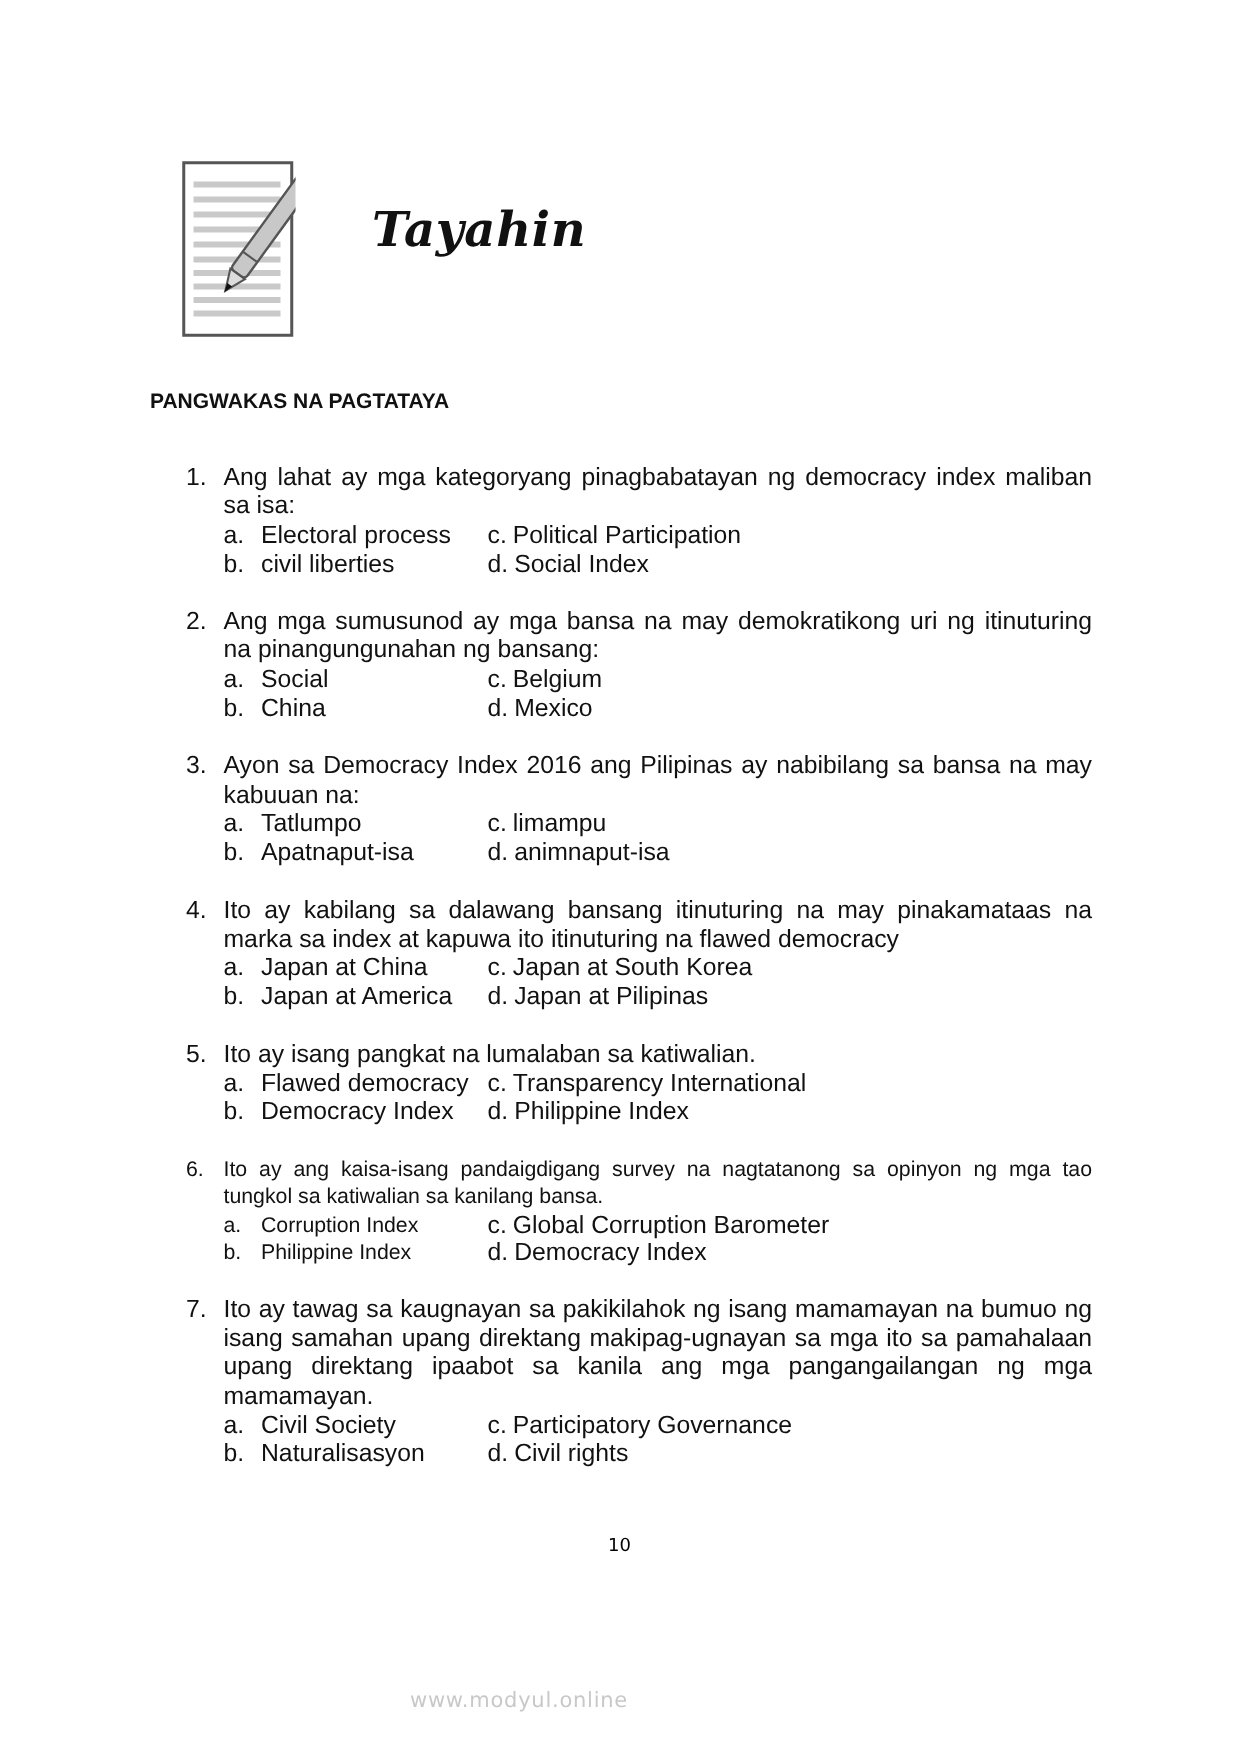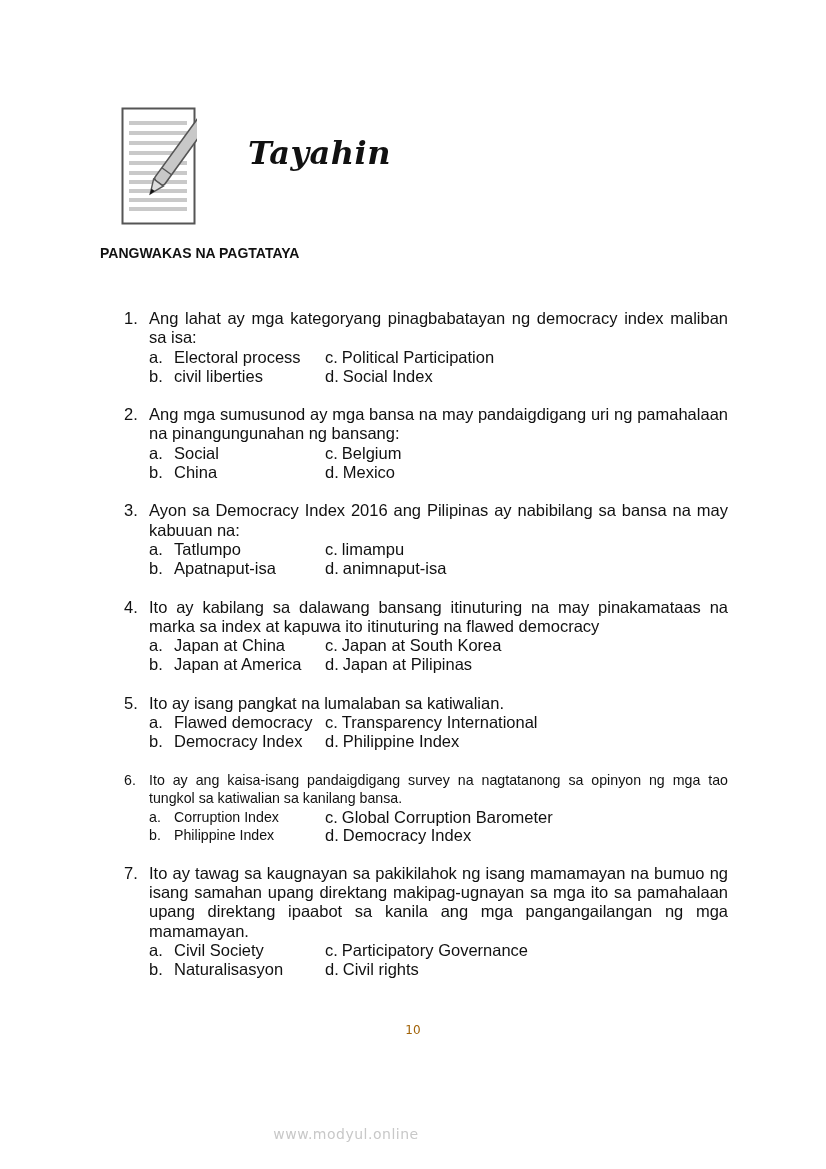--- a/index.html
+++ b/index.html
@@ -7,39 +7,39 @@
       width: 826px; height: 1169px; position: relative; overflow: hidden;
       font-family: "Liberation Sans", sans-serif; color: #111;
     }
     .header-icon { position: absolute; left: 121px; top: 107px; width: 76px; height: 118px; }
     .title {
       position: absolute; left: 248px; top: 134px;
       font-family: "DejaVu Serif", serif; font-style: italic; font-weight: bold;
       font-size: 32px; letter-spacing: 0.5px; color: #111;
     }
     .section-head {
-      position: absolute; left: 100px; top: 244px;
+      position: absolute; left: 100px; top: 258px;
       font-size: 14px; font-weight: bold; line-height: 19px;
     }
     .questions { position: absolute; left: 124px; top: 309px; width: 604px; }
     .q { margin-bottom: 19px; font-size: 16.5px; line-height: 19.3px; }
     .q.small { font-size: 14.2px; line-height: 18.5px; }
     .q-row { display: flex; }
     .q-num { width: 25px; flex: none; }
     .q-text { flex: 1; text-align: justify; text-align-last: left; }
     .opts { margin-left: 25px; display: grid; grid-template-columns: 176px 1fr; }
     .opt { display: flex; }
     .opt-letter { width: 25px; flex: none; }
     .opt-c { display: flex; }
     .opt-c .opt-letter { width: auto; margin-right: 4px; }
     .q.small .opt-ab { font-size: 14.2px; }
     .q.small .opt-cd { font-size: 16.5px; }
     .page-num {
       position: absolute; left: 0; width: 826px; top: 1023px; text-align: center;
-      font-family: "DejaVu Sans", sans-serif; font-size: 12px; color: #a16207;
+      font-family: "DejaVu Sans", sans-serif; font-size: 12px; color: #000000;
     }
     .watermark {
       position: absolute; left: 0; width: 692px; top: 1126px; text-align: center;
       font-family: "DejaVu Sans", sans-serif; font-size: 14px; color: #c8c8c8; letter-spacing: 0.5px;
     }
   </style>
 </head>
 <body>
 
 <div class="header-icon">
@@ -96,21 +96,21 @@
       <div class="opt opt-c">
           <span class="opt-letter">d.</span>
           <span>Social Index</span>
         </div>
     </div>
   </div>
 
   <div class="q">
     <div class="q-row">
       <span class="q-num">2.</span>
-      <span class="q-text">Ang mga sumusunod ay mga bansa na may pandaigdigang uri ng pamahalaan na pinangungunahan ng bansang:</span>
+      <span class="q-text">Ang mga sumusunod ay mga bansa na may demokratikong uri ng itinuturing na pinangungunahan ng bansang:</span>
     </div>
     <div class="opts">
       <div class="opt">
           <span class="opt-letter">a.</span>
           <span>Social</span>
         </div>
       <div class="opt opt-c">
           <span class="opt-letter">c.</span>
           <span>Belgium</span>
         </div>

